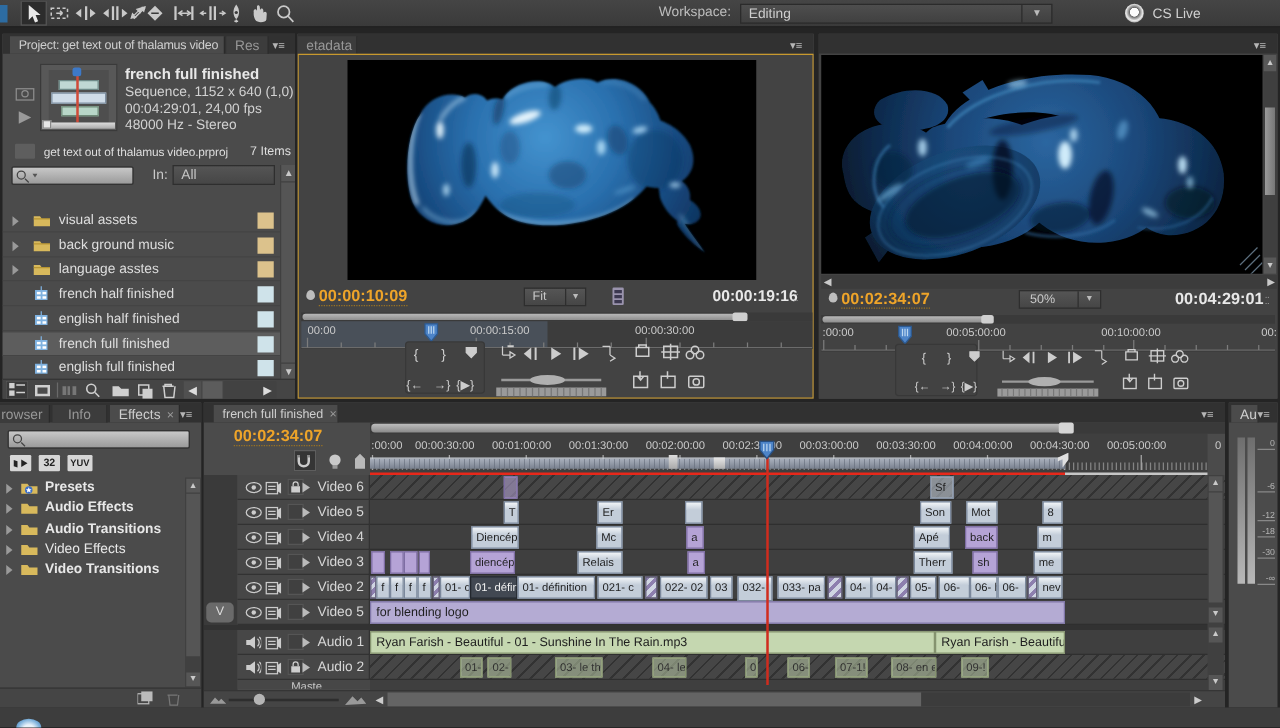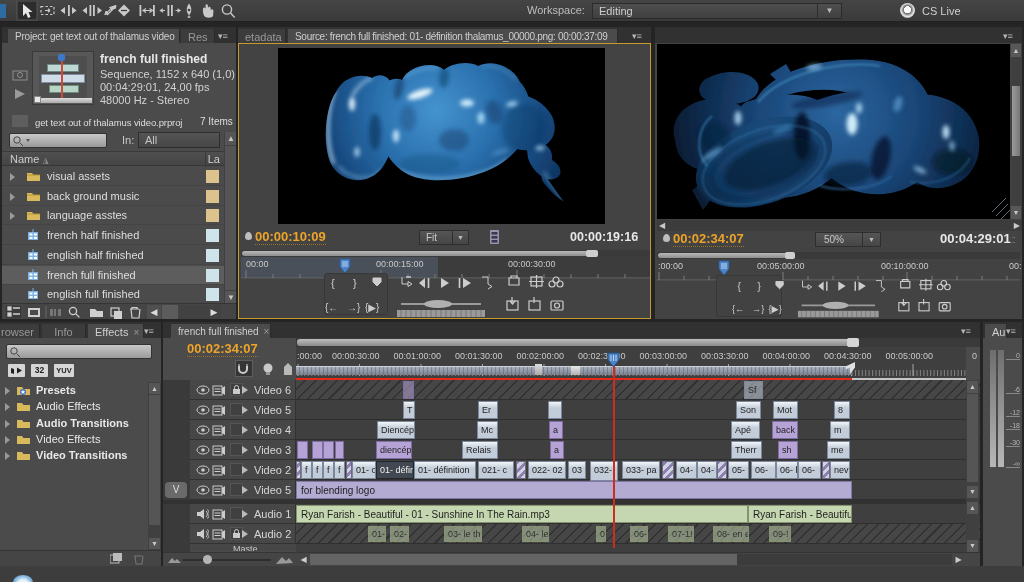--- a/index.html
+++ b/index.html
@@ -103,24 +103,20 @@
   <div class="abs" style="left:7px;top:106px;width:98px;height:15px;background:linear-gradient(#c8c8c8,#9a9a9a);border:1px solid #333;border-radius:2px">
     <svg width="20" height="13">
           <circle cx="7" cy="6" r="3.2" fill="none" stroke="#444"></circle>
           <path d="M10 9 l3 3" stroke="#444"></path>
           <path d="M16 5 l4 0 -2 3 z" fill="#555"></path>
         </svg>
   </div>
   <div class="abs" style="left:120px;top:107px;color:#c9c9c9;font-size:11px">In:</div>
   <div class="abs" style="left:136px;top:105px;width:82px;height:16px;background:linear-gradient(#555,#464646);border:1px solid #2e2e2e;color:#c5c5c5;font-size:11px;line-height:15px;padding-left:6px">All</div>
 
-  <div class="abs" style="left:0;top:124px;width:222px;height:15px;background:linear-gradient(#4f4f4f,#454545);border-top:1px solid #3a3a3a;border-bottom:1px solid #373737;color:#cdcdcd;font-size:11px;padding:1px 0 0 8px">Name <span style="color:#8a8a8a;font-size:8px">◮</span>
-     <div class="abs" style="right:4px;top:1px;color:#cdcdcd">La</div>
-     <div class="abs" style="right:18px;top:0;width:1px;height:15px;background:#3a3a3a"></div>
-  </div>
 
   <div id="prows">
         <div class="abs" style="left:0;top:140px;width:222px;height:19px;border-bottom:1px solid #444">
           <div class="abs" style="left:8px;top:6px;width:0;height:0;border-left:5px solid #9a9a9a;border-top:4px solid transparent;border-bottom:4px solid transparent"></div>
           <svg class="abs" style="left:24px;top:3px" width="15" height="12">
             <path d="M1 3 h5 l1.5 2 h6.5 v6 h-13 z" fill="#d8b95c"></path>
             <path d="M1 5 h13" stroke="#b89632"></path>
           </svg>
           <div class="abs" style="left:45px;top:3px;color:#dedede;font-size:11px">visual assets</div>
           <div class="abs" style="left:204px;top:3px;width:13px;height:13px;background:#dcc28c"></div>
@@ -229,21 +225,20 @@
     <div class="abs" style="left:145px;top:1px;width:14px;height:14px;background:#505050;color:#ddd;font-size:9px;text-align:center;line-height:14px">◀</div>
     <div class="abs" style="left:160px;top:1px;width:16px;height:14px;background:#5c5c5c"></div>
     <div class="abs" style="left:177px;top:1px;width:42px;height:14px;background:#424242"></div>
     <div class="abs" style="left:205px;top:1px;width:14px;height:14px;color:#ddd;font-size:9px;text-align:center;line-height:14px">▶</div>
   </div>
 </div>
 
 <div class="panel" style="left:238px;top:27px;width:413px;height:292px">
   <div class="tabbar" style="left:0;top:0;width:413px;height:16px">
     <div class="tab" style="left:0px;width:48px">etadata</div>
-    <div class="tab active" style="left:50px;width:330px;font-size:10px;letter-spacing:-0.3px">Source: french full finished: 01- définition thalamus_00000.png: 00:00:37:09</div>
     <div class="menuic" style="right:3px;top:4px">▾≡</div>
   </div>
   <div class="abs" style="left:0;top:16px;width:413px;height:276px;border:1px solid #c8992e;background:#434343">
 
     <div class="abs" style="left:39px;top:4px;width:327px;height:176px;background:#000">
       <svg width="327" height="176" viewBox="0 0 327 176">
         <defs>
           <radialGradient id="sbody" gradientUnits="userSpaceOnUse" cx="158" cy="62" r="150">
             <stop offset="0%" stop-color="#4493cf"></stop>
                 <stop offset="40%" stop-color="#2a70ae"></stop>
@@ -576,21 +571,21 @@
             <circle cx="7" cy="8" r="3" fill="#3d6ec8"></circle>
             <path d="M7 5.8 l0.7 1.5 1.6 0.1 -1.2 1 0.4 1.6 -1.5 -0.9 -1.5 0.9 0.4 -1.6 -1.2 -1 1.6 -0.1 z" fill="#fff"></path>
           </svg>
           <div class="abs" style="left:36px;top:2px;color:#e8e8e8;font-size:11px;font-weight:bold">Presets</div>
         </div>
         <div class="abs" style="left:0;top:76.3px;width:148px;height:16px">
           <div class="abs" style="left:5px;top:5px;width:0;height:0;border-left:5px solid #9a9a9a;border-top:4px solid transparent;border-bottom:4px solid transparent"></div>
           <svg class="abs" style="left:16px;top:2px" width="15" height="12">
             <path d="M1 3 h5 l1.5 2 h6.5 v6 h-13 z" fill="#d8b95c"></path>
           </svg>
-          <div class="abs" style="left:36px;top:2px;color:#e8e8e8;font-size:11px;font-weight:normal">Audio Effects</div>
+          <div class="abs" style="left:36px;top:2px;color:#e8e8e8;font-size:11px;font-weight:bold">Audio Effects</div>
         </div>
         <div class="abs" style="left:0;top:92.6px;width:148px;height:16px">
           <div class="abs" style="left:5px;top:5px;width:0;height:0;border-left:5px solid #9a9a9a;border-top:4px solid transparent;border-bottom:4px solid transparent"></div>
           <svg class="abs" style="left:16px;top:2px" width="15" height="12">
             <path d="M1 3 h5 l1.5 2 h6.5 v6 h-13 z" fill="#d8b95c"></path>
           </svg>
           <div class="abs" style="left:36px;top:2px;color:#e8e8e8;font-size:11px;font-weight:bold">Audio Transitions</div>
         </div>
         <div class="abs" style="left:0;top:108.89999999999999px;width:148px;height:16px">
           <div class="abs" style="left:5px;top:5px;width:0;height:0;border-left:5px solid #9a9a9a;border-top:4px solid transparent;border-bottom:4px solid transparent"></div>

